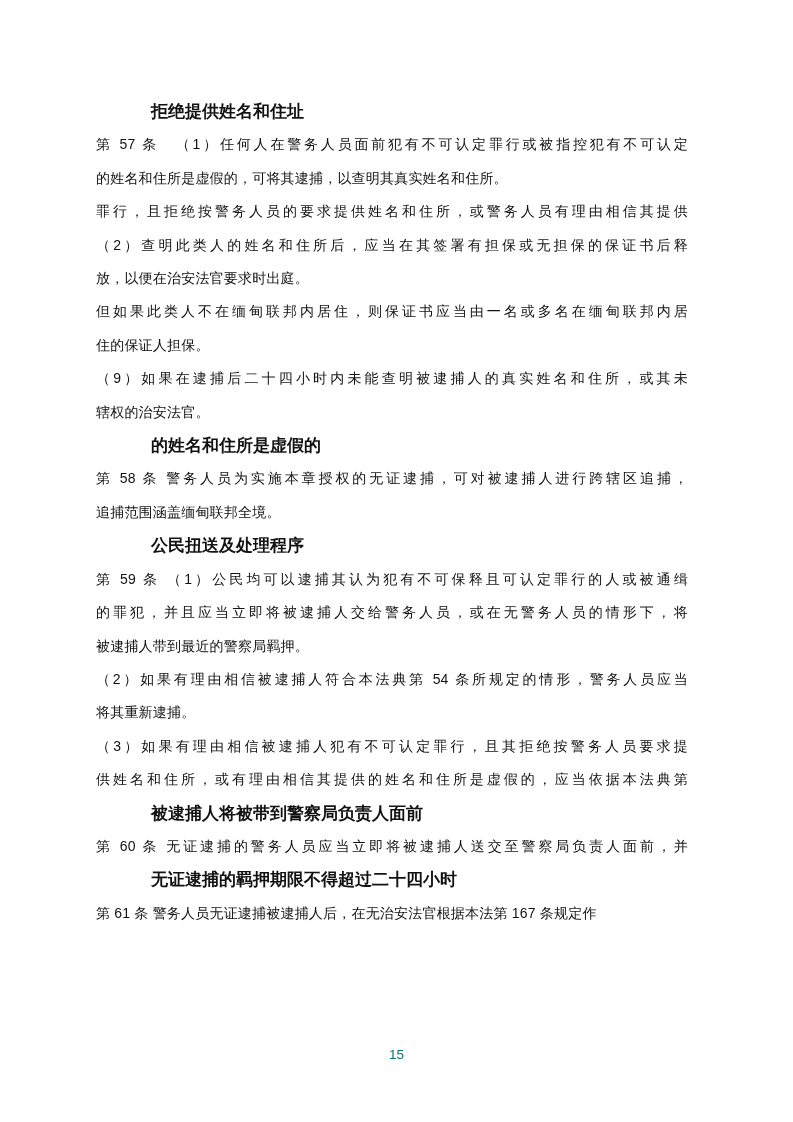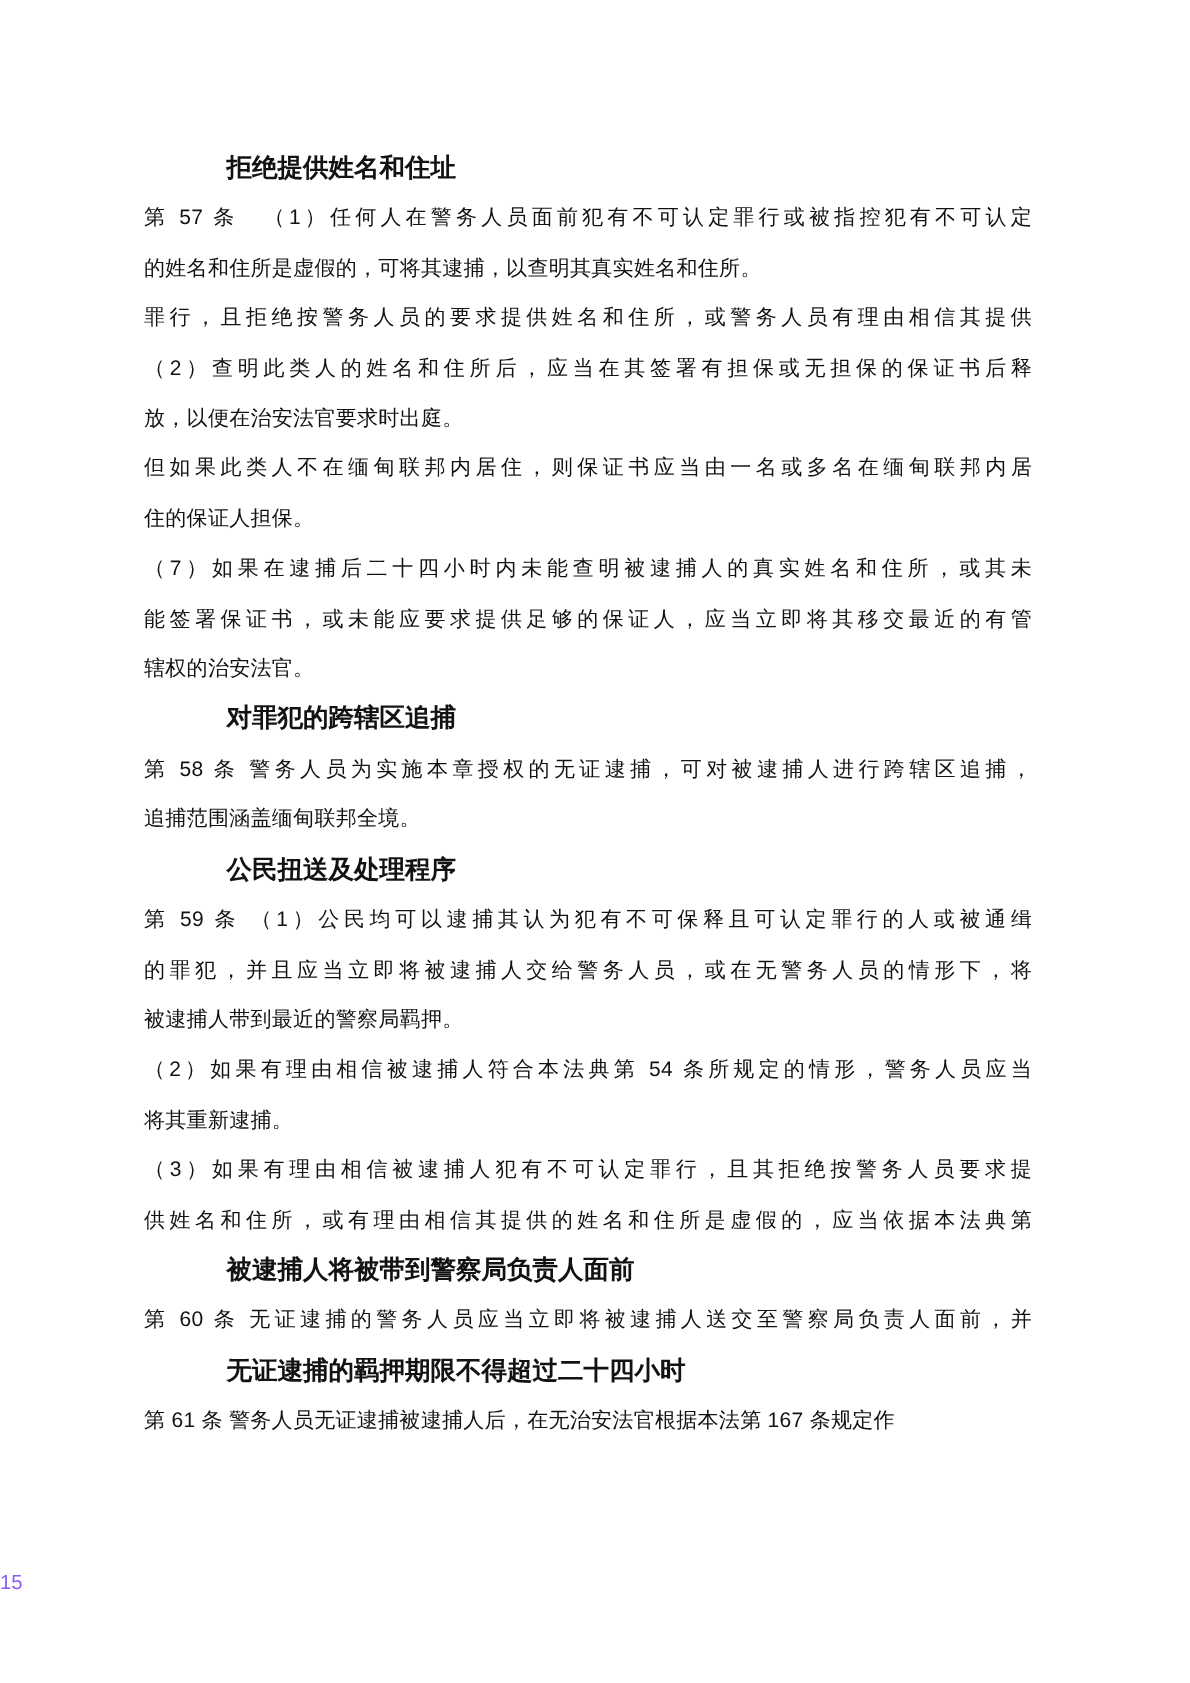--- a/index.html
+++ b/index.html
@@ -37,42 +37,42 @@
   }
   .body-line.fill {
     text-align: justify;
     text-align-last: justify;
   }
   .page-number {
     position: absolute;
     top: 1046px;
     left: 0;
     width: 100%;
+    text-align: center;
     font-size: 13.5px;
     line-height: 18px;
-    color: #8b5cf6;
+    color: #0f766e;
   }
 </style>
 </head>
 <body>
 
 <div class="page">
   <div class="content" id="doc-content">
       <div class="heading">拒绝提供姓名和住址</div>
       <div class="body-line fill">第 57 条　（1）任何人在警务人员面前犯有不可认定罪行或被指控犯有不可认定</div>
       <div class="body-line">的姓名和住所是虚假的，可将其逮捕，以查明其真实姓名和住所。</div>
       <div class="body-line fill">罪行，且拒绝按警务人员的要求提供姓名和住所，或警务人员有理由相信其提供</div>
       <div class="body-line fill">（2）查明此类人的姓名和住所后，应当在其签署有担保或无担保的保证书后释</div>
       <div class="body-line">放，以便在治安法官要求时出庭。</div>
       <div class="body-line fill">但如果此类人不在缅甸联邦内居住，则保证书应当由一名或多名在缅甸联邦内居</div>
       <div class="body-line">住的保证人担保。</div>
-      <div class="body-line fill">（7）如果在逮捕后二十四小时内未能查明被逮捕人的真实姓名和住所，或其未</div>
-      <div class="body-line fill">能签署保证书，或未能应要求提供足够的保证人，应当立即将其移交最近的有管</div>
+      <div class="body-line fill">（9）如果在逮捕后二十四小时内未能查明被逮捕人的真实姓名和住所，或其未</div>
       <div class="body-line">辖权的治安法官。</div>
-      <div class="heading">对罪犯的跨辖区追捕</div>
+      <div class="heading">的姓名和住所是虚假的</div>
       <div class="body-line fill">第 58 条 警务人员为实施本章授权的无证逮捕，可对被逮捕人进行跨辖区追捕，</div>
       <div class="body-line">追捕范围涵盖缅甸联邦全境。</div>
       <div class="heading">公民扭送及处理程序</div>
       <div class="body-line fill">第 59 条 （1）公民均可以逮捕其认为犯有不可保释且可认定罪行的人或被通缉</div>
       <div class="body-line fill">的罪犯，并且应当立即将被逮捕人交给警务人员，或在无警务人员的情形下，将</div>
       <div class="body-line">被逮捕人带到最近的警察局羁押。</div>
       <div class="body-line fill">（2）如果有理由相信被逮捕人符合本法典第 54 条所规定的情形，警务人员应当</div>
       <div class="body-line">将其重新逮捕。</div>
       <div class="body-line fill">（3）如果有理由相信被逮捕人犯有不可认定罪行，且其拒绝按警务人员要求提</div>
       <div class="body-line fill">供姓名和住所，或有理由相信其提供的姓名和住所是虚假的，应当依据本法典第</div>

